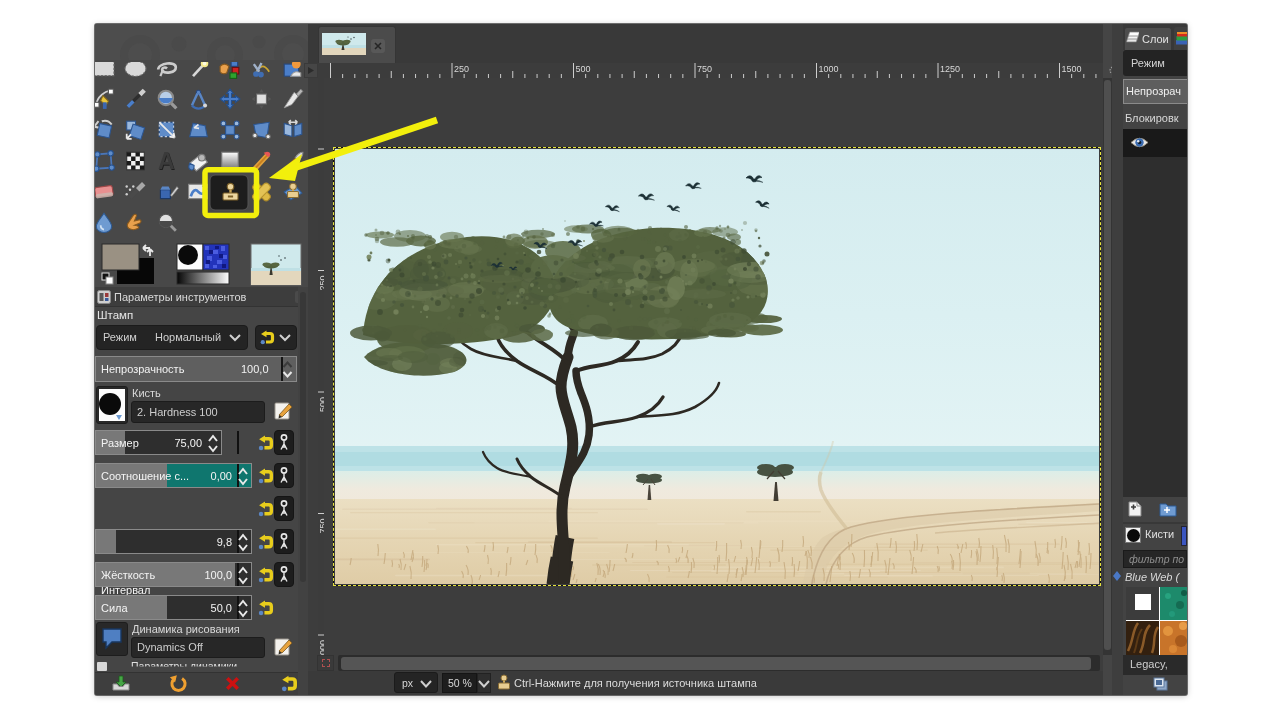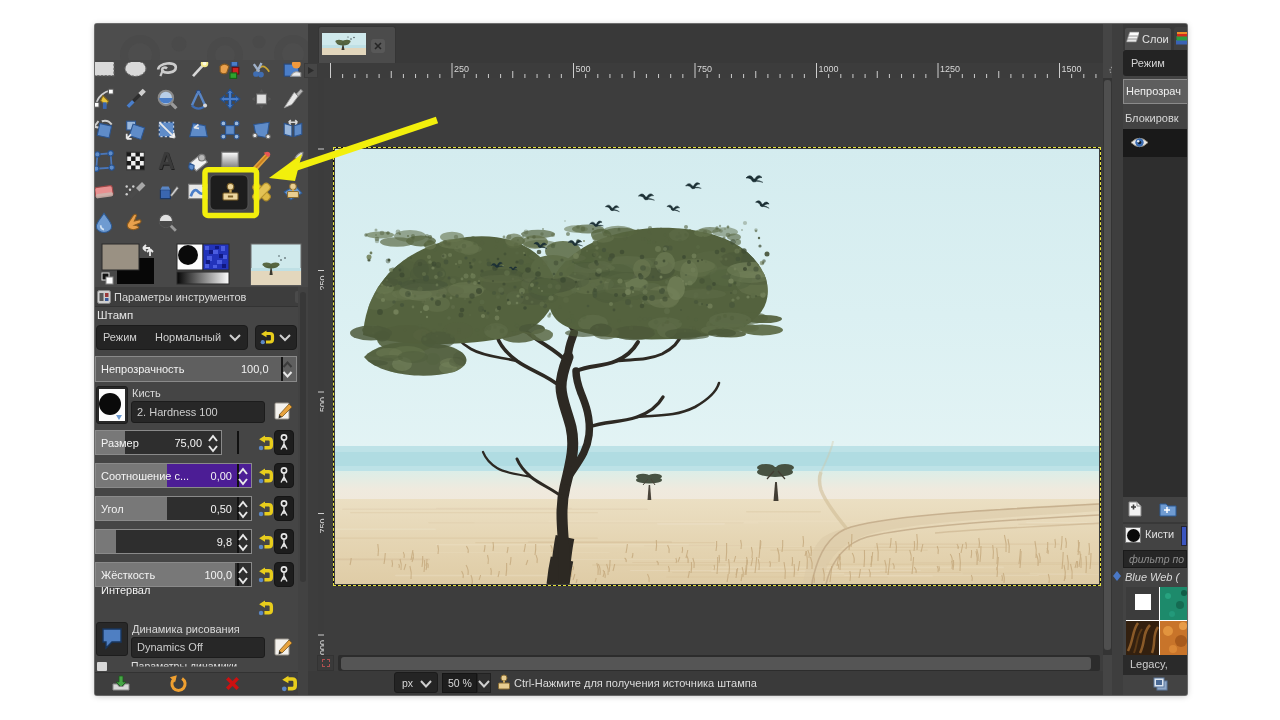--- a/index.html
+++ b/index.html
@@ -1653,50 +1653,40 @@
     <svg class="abs" style="left:162px;top:410px" width="17" height="17" viewBox="0 0 16 16">
       <path d="M5.5 4.5 H11 Q13.5 4.5 13.5 7 V10.5 Q13.5 13 11 13 H7" fill="none" stroke="#e8cd1c" stroke-width="3.2"></path>
       <path d="M7.5 1.5 L2 5 L7.5 8.2 Z" fill="#e8cd1c"></path>
       <circle cx="3.8" cy="13.2" r="2.1" fill="#5c87c5"></circle>
     </svg>
     <div class="abs" style="left:179px;top:406px;width:20px;height:25px;background:#1d1d1d;border:1px solid #151515;border-radius:4px;"></div>
       <svg class="abs" style="left:184px;top:410px" width="10" height="17" viewBox="0 0 10 17">
         <circle cx="5" cy="3.5" r="2.6" fill="none" stroke="#e8e8e8" stroke-width="1.6"></circle>
         <path d="M5 7 v3 M2 15.5 L5 10 L8 15.5 M3 13 h4" stroke="#e8e8e8" stroke-width="1.4" fill="none"></path>
       </svg>
-    <div class="abs" style="left:0px;top:439px;width:157px;height:25px;border:1px solid #8a8a8a;background:#4c1d95;">
+    <div class="abs" style="left:0px;top:439px;width:157px;height:25px;border:1px solid #8a8a8a;background:#0f766e;">
       <div class="abs" style="left:0;top:0;width:71px;height:23px;background:#787878;"></div>
       <div class="abs" style="left:141px;top:0;width:1.5px;height:23px;background:#111;"></div>
       <div class="t" style="left:5px;top:6px;color:#f4f4f4;">Соотношение с...</div>
       <div class="t" style="right:19px;top:6px;color:#f4f4f4;">0,00</div>
       <svg class="abs" style="right:2px;top:2px" width="12" height="21">
         <path d="M2 8 L6 3 L10 8" stroke="#e8e8e8" stroke-width="2" fill="none"></path>
         <path d="M2 13 L6 18 L10 13" stroke="#e8e8e8" stroke-width="2" fill="none"></path>
       </svg>
     </div>
     <svg class="abs" style="left:162px;top:443px" width="17" height="17" viewBox="0 0 16 16">
       <path d="M5.5 4.5 H11 Q13.5 4.5 13.5 7 V10.5 Q13.5 13 11 13 H7" fill="none" stroke="#e8cd1c" stroke-width="3.2"></path>
       <path d="M7.5 1.5 L2 5 L7.5 8.2 Z" fill="#e8cd1c"></path>
       <circle cx="3.8" cy="13.2" r="2.1" fill="#5c87c5"></circle>
     </svg>
     <div class="abs" style="left:179px;top:439px;width:20px;height:25px;background:#1d1d1d;border:1px solid #151515;border-radius:4px;"></div>
       <svg class="abs" style="left:184px;top:443px" width="10" height="17" viewBox="0 0 10 17">
         <circle cx="5" cy="3.5" r="2.6" fill="none" stroke="#e8e8e8" stroke-width="1.6"></circle>
         <path d="M5 7 v3 M2 15.5 L5 10 L8 15.5 M3 13 h4" stroke="#e8e8e8" stroke-width="1.4" fill="none"></path>
       </svg>
-    <div class="abs" style="left:0px;top:472px;width:157px;height:25px;border:1px solid #8a8a8a;background:#2e2e2e;">
-      <div class="abs" style="left:0;top:0;width:71px;height:23px;background:#787878;"></div>
-      <div class="abs" style="left:141px;top:0;width:1.5px;height:23px;background:#111;"></div>
-      <div class="t" style="left:5px;top:6px;color:#f4f4f4;">Угол</div>
-      <div class="t" style="right:19px;top:6px;color:#f4f4f4;">0,50</div>
-      <svg class="abs" style="right:2px;top:2px" width="12" height="21">
-        <path d="M2 8 L6 3 L10 8" stroke="#e8e8e8" stroke-width="2" fill="none"></path>
-        <path d="M2 13 L6 18 L10 13" stroke="#e8e8e8" stroke-width="2" fill="none"></path>
-      </svg>
-    </div>
     <svg class="abs" style="left:162px;top:476px" width="17" height="17" viewBox="0 0 16 16">
       <path d="M5.5 4.5 H11 Q13.5 4.5 13.5 7 V10.5 Q13.5 13 11 13 H7" fill="none" stroke="#e8cd1c" stroke-width="3.2"></path>
       <path d="M7.5 1.5 L2 5 L7.5 8.2 Z" fill="#e8cd1c"></path>
       <circle cx="3.8" cy="13.2" r="2.1" fill="#5c87c5"></circle>
     </svg>
     <div class="abs" style="left:179px;top:472px;width:20px;height:25px;background:#1d1d1d;border:1px solid #151515;border-radius:4px;"></div>
       <svg class="abs" style="left:184px;top:476px" width="10" height="17" viewBox="0 0 10 17">
         <circle cx="5" cy="3.5" r="2.6" fill="none" stroke="#e8e8e8" stroke-width="1.6"></circle>
         <path d="M5 7 v3 M2 15.5 L5 10 L8 15.5 M3 13 h4" stroke="#e8e8e8" stroke-width="1.4" fill="none"></path>
       </svg>
@@ -1733,18 +1723,28 @@
     <svg class="abs" style="left:162px;top:542px" width="17" height="17" viewBox="0 0 16 16">
       <path d="M5.5 4.5 H11 Q13.5 4.5 13.5 7 V10.5 Q13.5 13 11 13 H7" fill="none" stroke="#e8cd1c" stroke-width="3.2"></path>
       <path d="M7.5 1.5 L2 5 L7.5 8.2 Z" fill="#e8cd1c"></path>
       <circle cx="3.8" cy="13.2" r="2.1" fill="#5c87c5"></circle>
     </svg>
     <div class="abs" style="left:179px;top:538px;width:20px;height:25px;background:#1d1d1d;border:1px solid #151515;border-radius:4px;"></div>
       <svg class="abs" style="left:184px;top:542px" width="10" height="17" viewBox="0 0 10 17">
         <circle cx="5" cy="3.5" r="2.6" fill="none" stroke="#e8e8e8" stroke-width="1.6"></circle>
         <path d="M5 7 v3 M2 15.5 L5 10 L8 15.5 M3 13 h4" stroke="#e8e8e8" stroke-width="1.4" fill="none"></path>
       </svg>
+    <div class="abs" style="left:0px;top:571px;width:157px;height:25px;border:1px solid #8a8a8a;background:#2e2e2e;">
+      <div class="abs" style="left:0;top:0;width:71px;height:23px;background:#787878;"></div>
+      <div class="abs" style="left:141px;top:0;width:1.5px;height:23px;background:#111;"></div>
+      <div class="t" style="left:5px;top:6px;color:#f4f4f4;">Сила</div>
+      <div class="t" style="right:19px;top:6px;color:#f4f4f4;">50,0</div>
+      <svg class="abs" style="right:2px;top:2px" width="12" height="21">
+        <path d="M2 8 L6 3 L10 8" stroke="#e8e8e8" stroke-width="2" fill="none"></path>
+        <path d="M2 13 L6 18 L10 13" stroke="#e8e8e8" stroke-width="2" fill="none"></path>
+      </svg>
+    </div>
     <svg class="abs" style="left:162px;top:575px" width="17" height="17" viewBox="0 0 16 16">
       <path d="M5.5 4.5 H11 Q13.5 4.5 13.5 7 V10.5 Q13.5 13 11 13 H7" fill="none" stroke="#e8cd1c" stroke-width="3.2"></path>
       <path d="M7.5 1.5 L2 5 L7.5 8.2 Z" fill="#e8cd1c"></path>
       <circle cx="3.8" cy="13.2" r="2.1" fill="#5c87c5"></circle>
     </svg>
   </div>
 
 </body></html>

